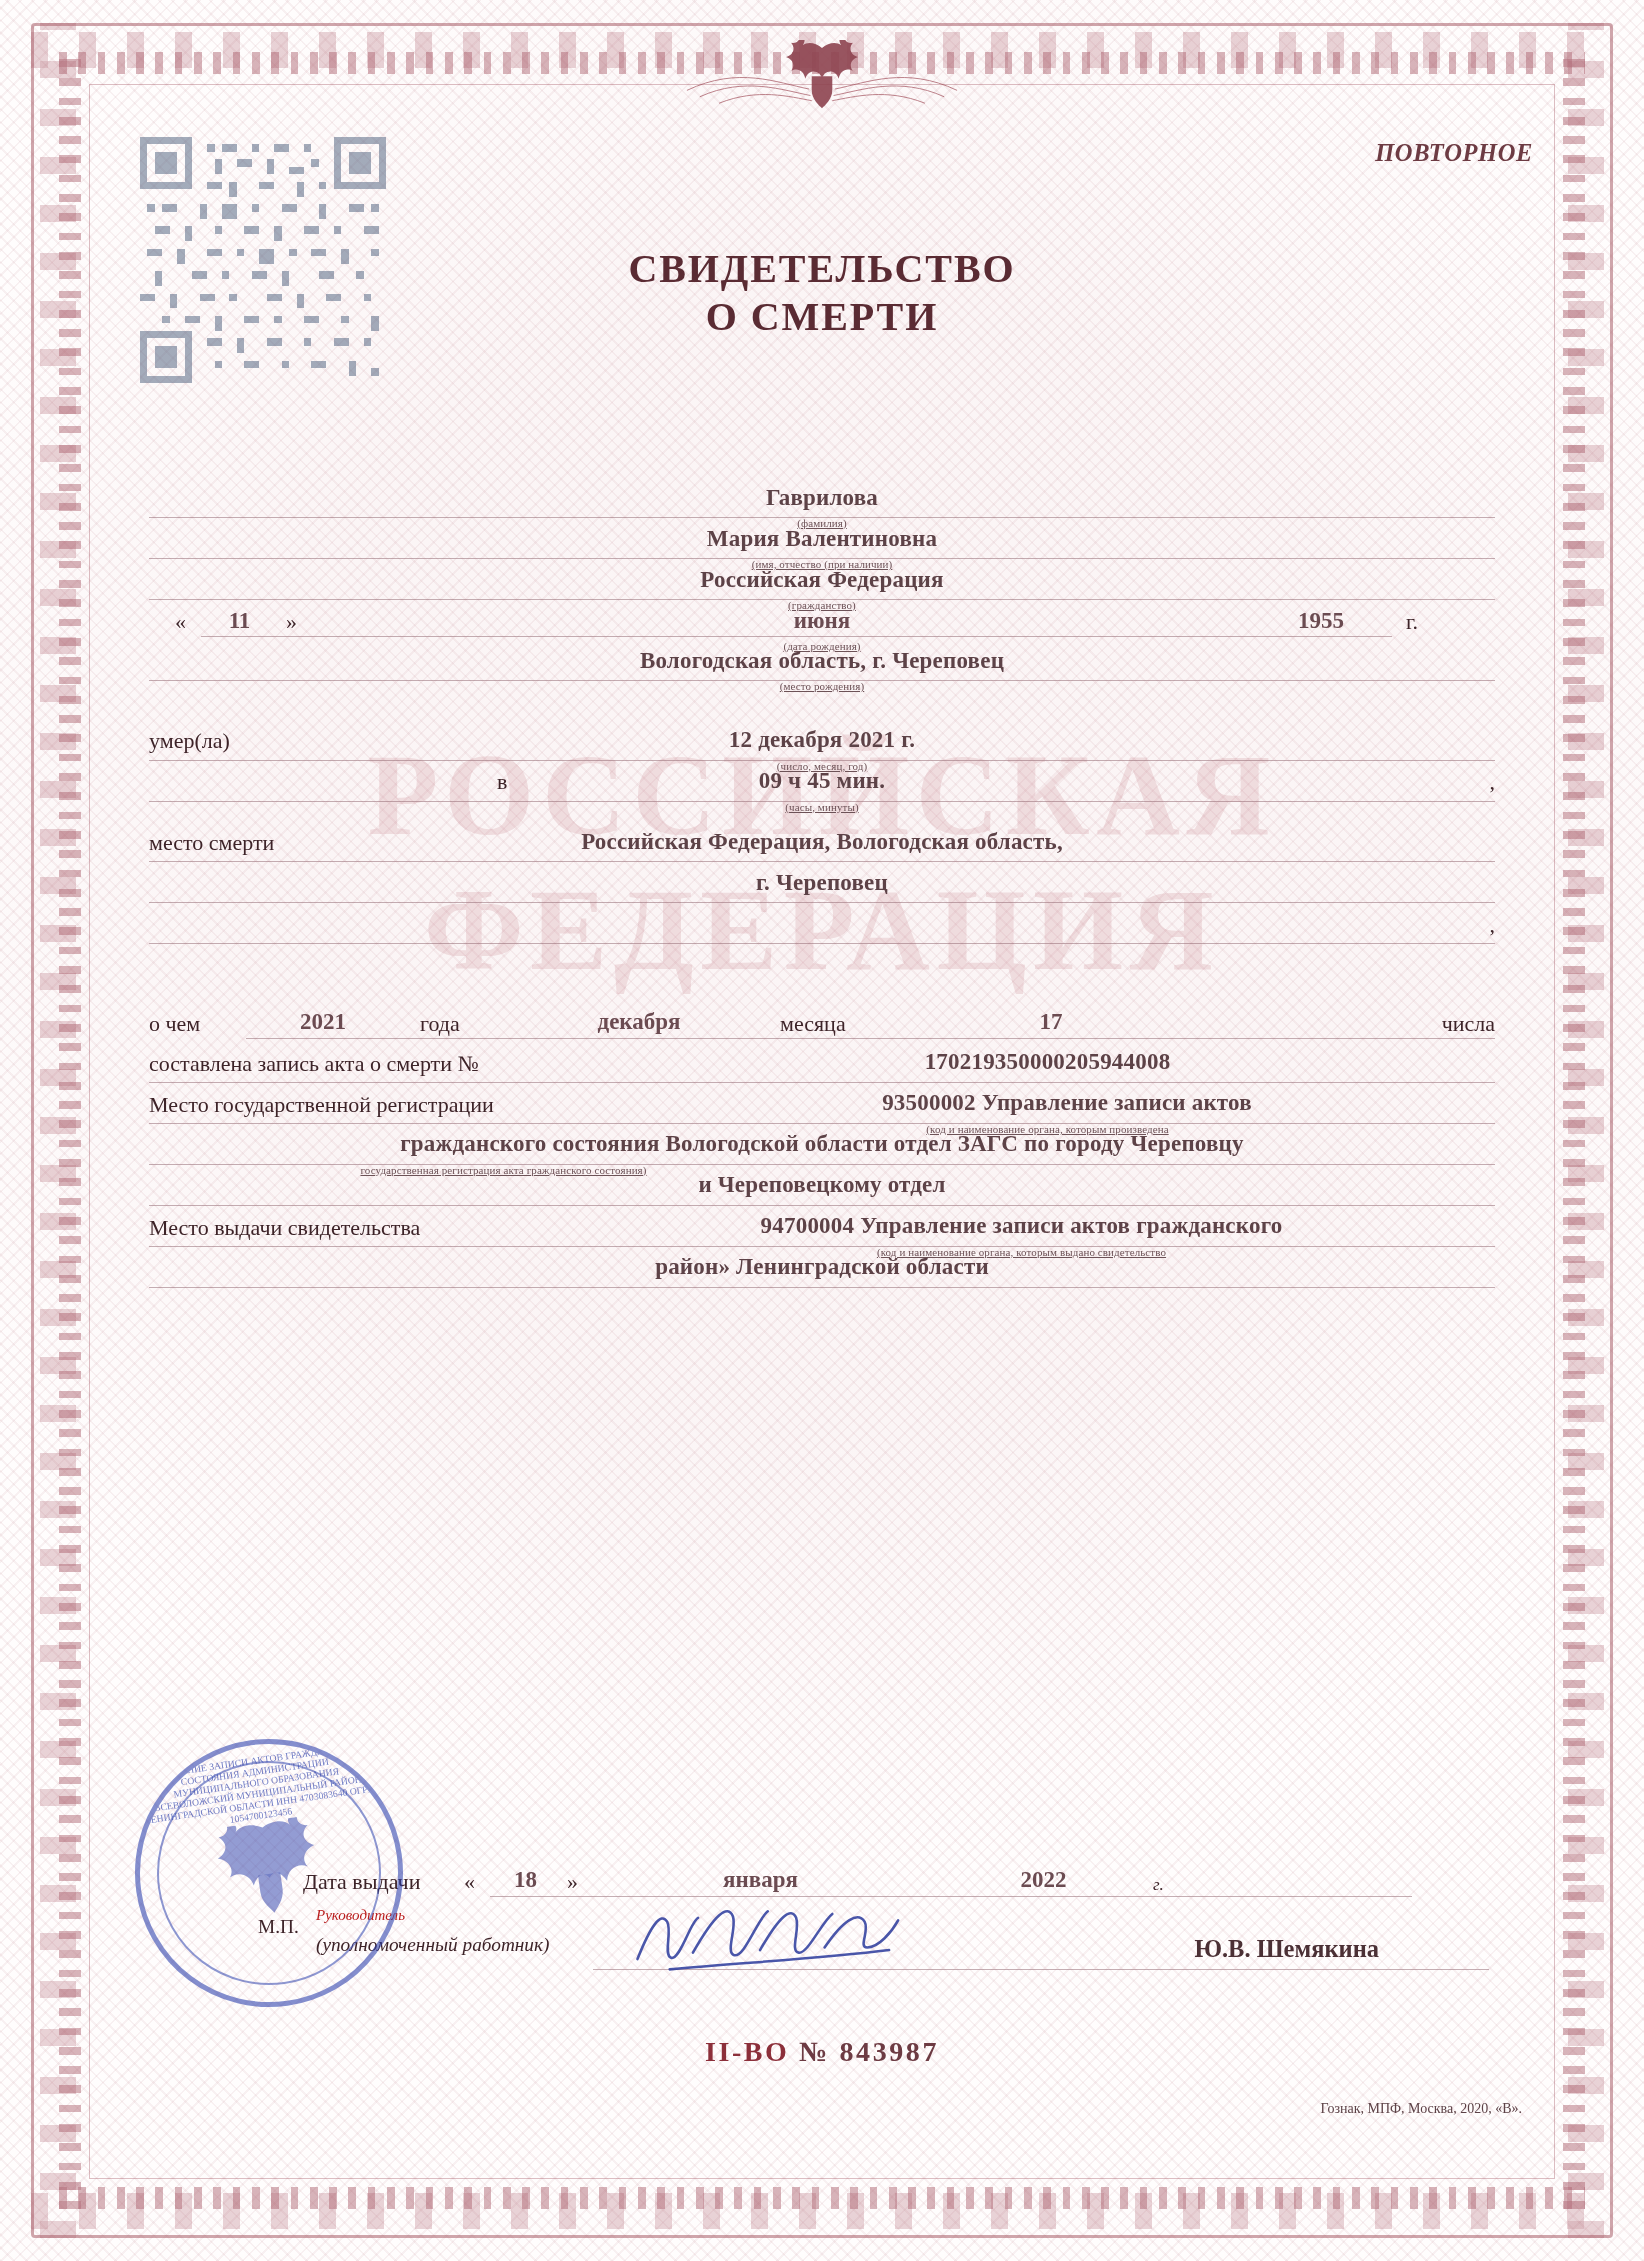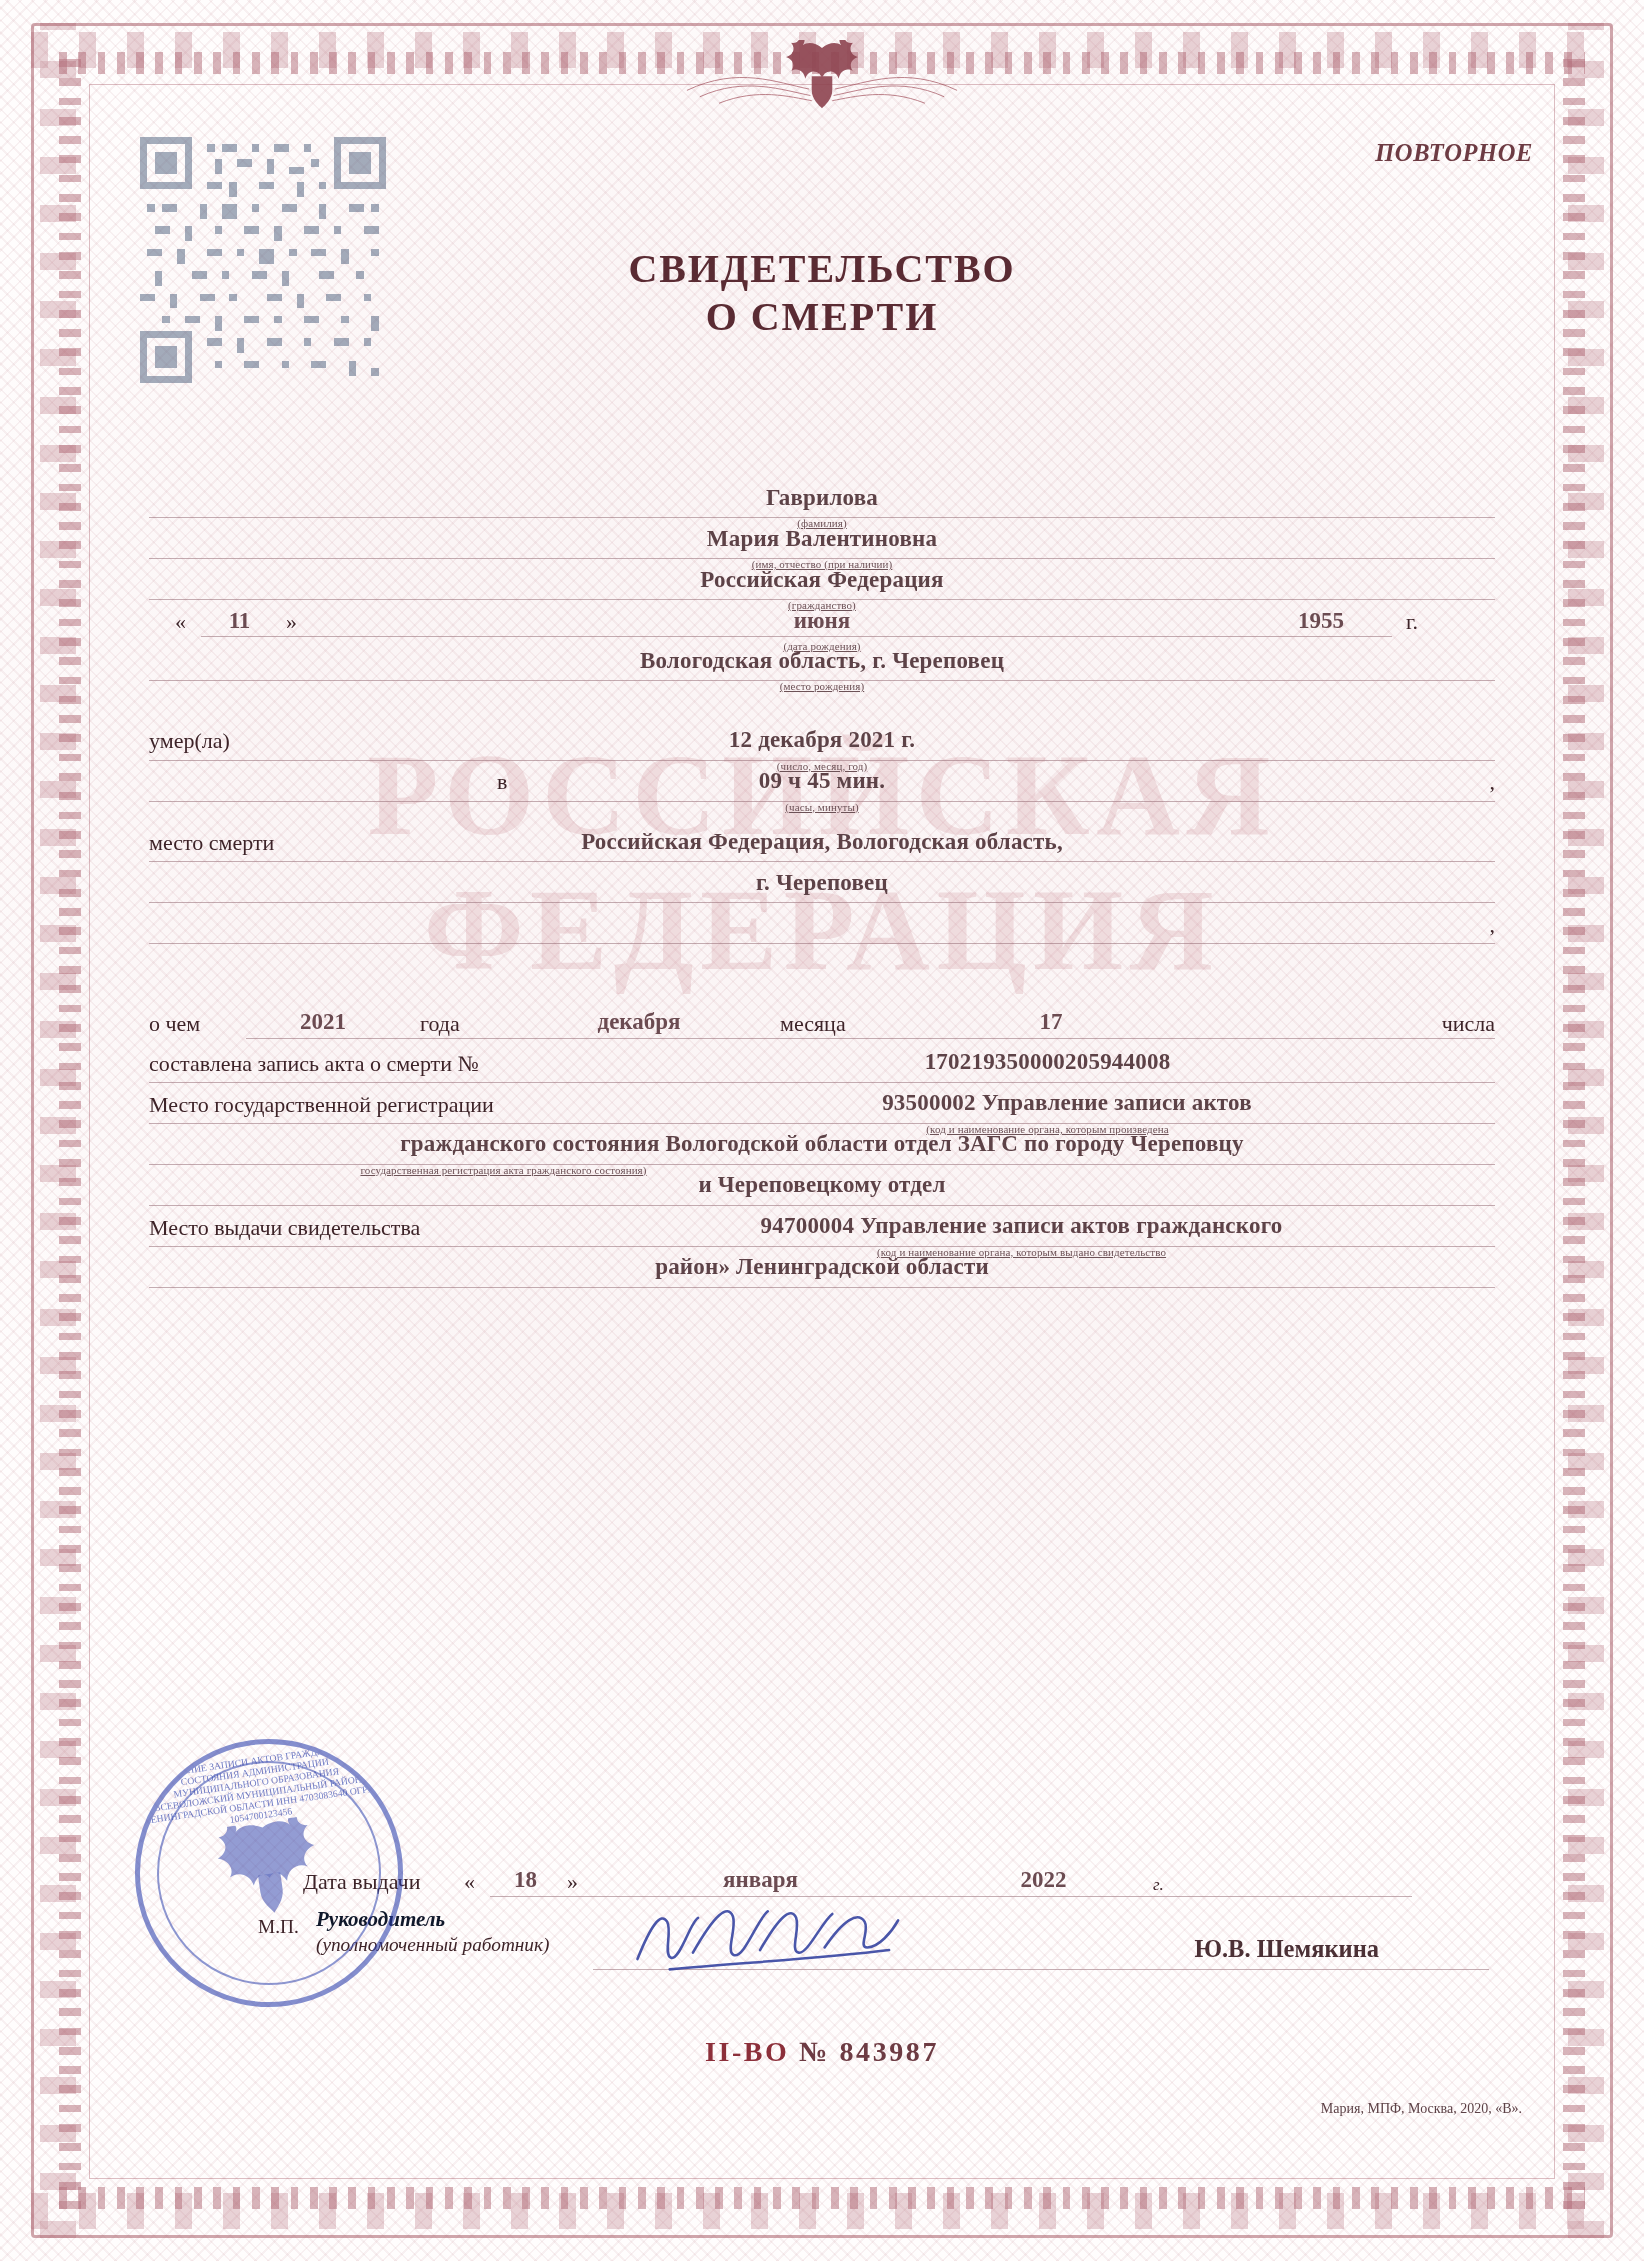--- a/index.html
+++ b/index.html
@@ -423,21 +423,21 @@
     <div class="valpos" style="left:187px;width:71px;text-align:center;bottom:7.7px;">18</div>
     <div class="inline" style="left:264px;bottom:6.4px;">»</div>
     <div class="valpos" style="left:303px;width:309px;text-align:center;bottom:7.7px;">января</div>
     <div class="valpos" style="left:644px;width:193px;text-align:center;bottom:7.7px;">2022</div>
     <div class="inline" style="left:850px;bottom:6.4px;font-style:italic;font-size:17px;">г.</div>
     <div style="position:absolute;left:187px;right:77px;bottom:3.9px;border-bottom:1px solid rgba(150,110,118,.55);"></div>
   </div>
 
   <div style="position:absolute;left:258px;right:155px;top:1907px;height:71px;">
     <div style="position:absolute;left:0;top:9px;font-size:19.3px;color:#3d2328;">М.П.</div>
-    <div style="position:absolute;left:58px;top:0;font-style:italic;font-size:21px;color:#0f172a;font-weight:bold;">Руководитель</div>
+    <div style="position:absolute;left:58px;top:0;font-style:italic;font-size:15px;color:#b91c1c;">Руководитель</div>
     <div style="position:absolute;left:58px;top:27px;font-style:italic;font-size:19.3px;color:#3d2328;">(уполномоченный работник)</div>
     <div style="position:absolute;right:110px;top:28px;font-size:24.5px;font-weight:700;color:#4b3035;">Ю.В. Шемякина</div>
     <div style="position:absolute;left:335px;right:0;top:62px;border-bottom:1px solid rgba(150,110,118,.55);"></div>
   </div>
 
   <div class="stamp">
     <div class="stamp-txt">УПРАВЛЕНИЕ ЗАПИСИ АКТОВ ГРАЖДАНСКОГО СОСТОЯНИЯ АДМИНИСТРАЦИИ МУНИЦИПАЛЬНОГО ОБРАЗОВАНИЯ «ВСЕВОЛОЖСКИЙ МУНИЦИПАЛЬНЫЙ РАЙОН» ЛЕНИНГРАДСКОЙ ОБЛАСТИ ИНН 4703083640 ОГРН 1054700123456</div>
     <svg class="stamp-eagle" viewBox="0 0 100 110">
       <g fill="rgba(38,58,168,.7)">
         <path d="M50 6 c-10 -6 -24 -6 -30 2 c6 -8 -2 -14 -10 -14 c6 8 0 16 -8 16 c10 8 6 18 -4 22 c12 4 16 14 10 22 c10 -6 22 0 24 12 c6 -12 14 -12 18 -6 l0 6 l0 -6 c4 -6 12 -6 18 6 c2 -12 14 -18 24 -12 c-6 -8 -2 -18 10 -22 c-10 -4 -14 -14 -4 -22 c-8 0 -14 -8 -8 -16 c-8 0 -16 6 -10 14 c-6 -8 -20 -8 -30 -2 z"></path>
@@ -455,16 +455,16 @@
       <path d="M60 126 C160 116 290 110 400 96"></path>
     </g>
   </svg>
 
   <div class="serial">
     <span>II-ВО</span>
     <span class="num">№</span>
     <span class="num">843987</span>
   </div>
 
-  <div class="imprint">Мария, МПФ, Москва, 2020, «В».</div>
+  <div class="imprint">Гознак, МПФ, Москва, 2020, «В».</div>
 
 </div>
 
 
 </body></html>

